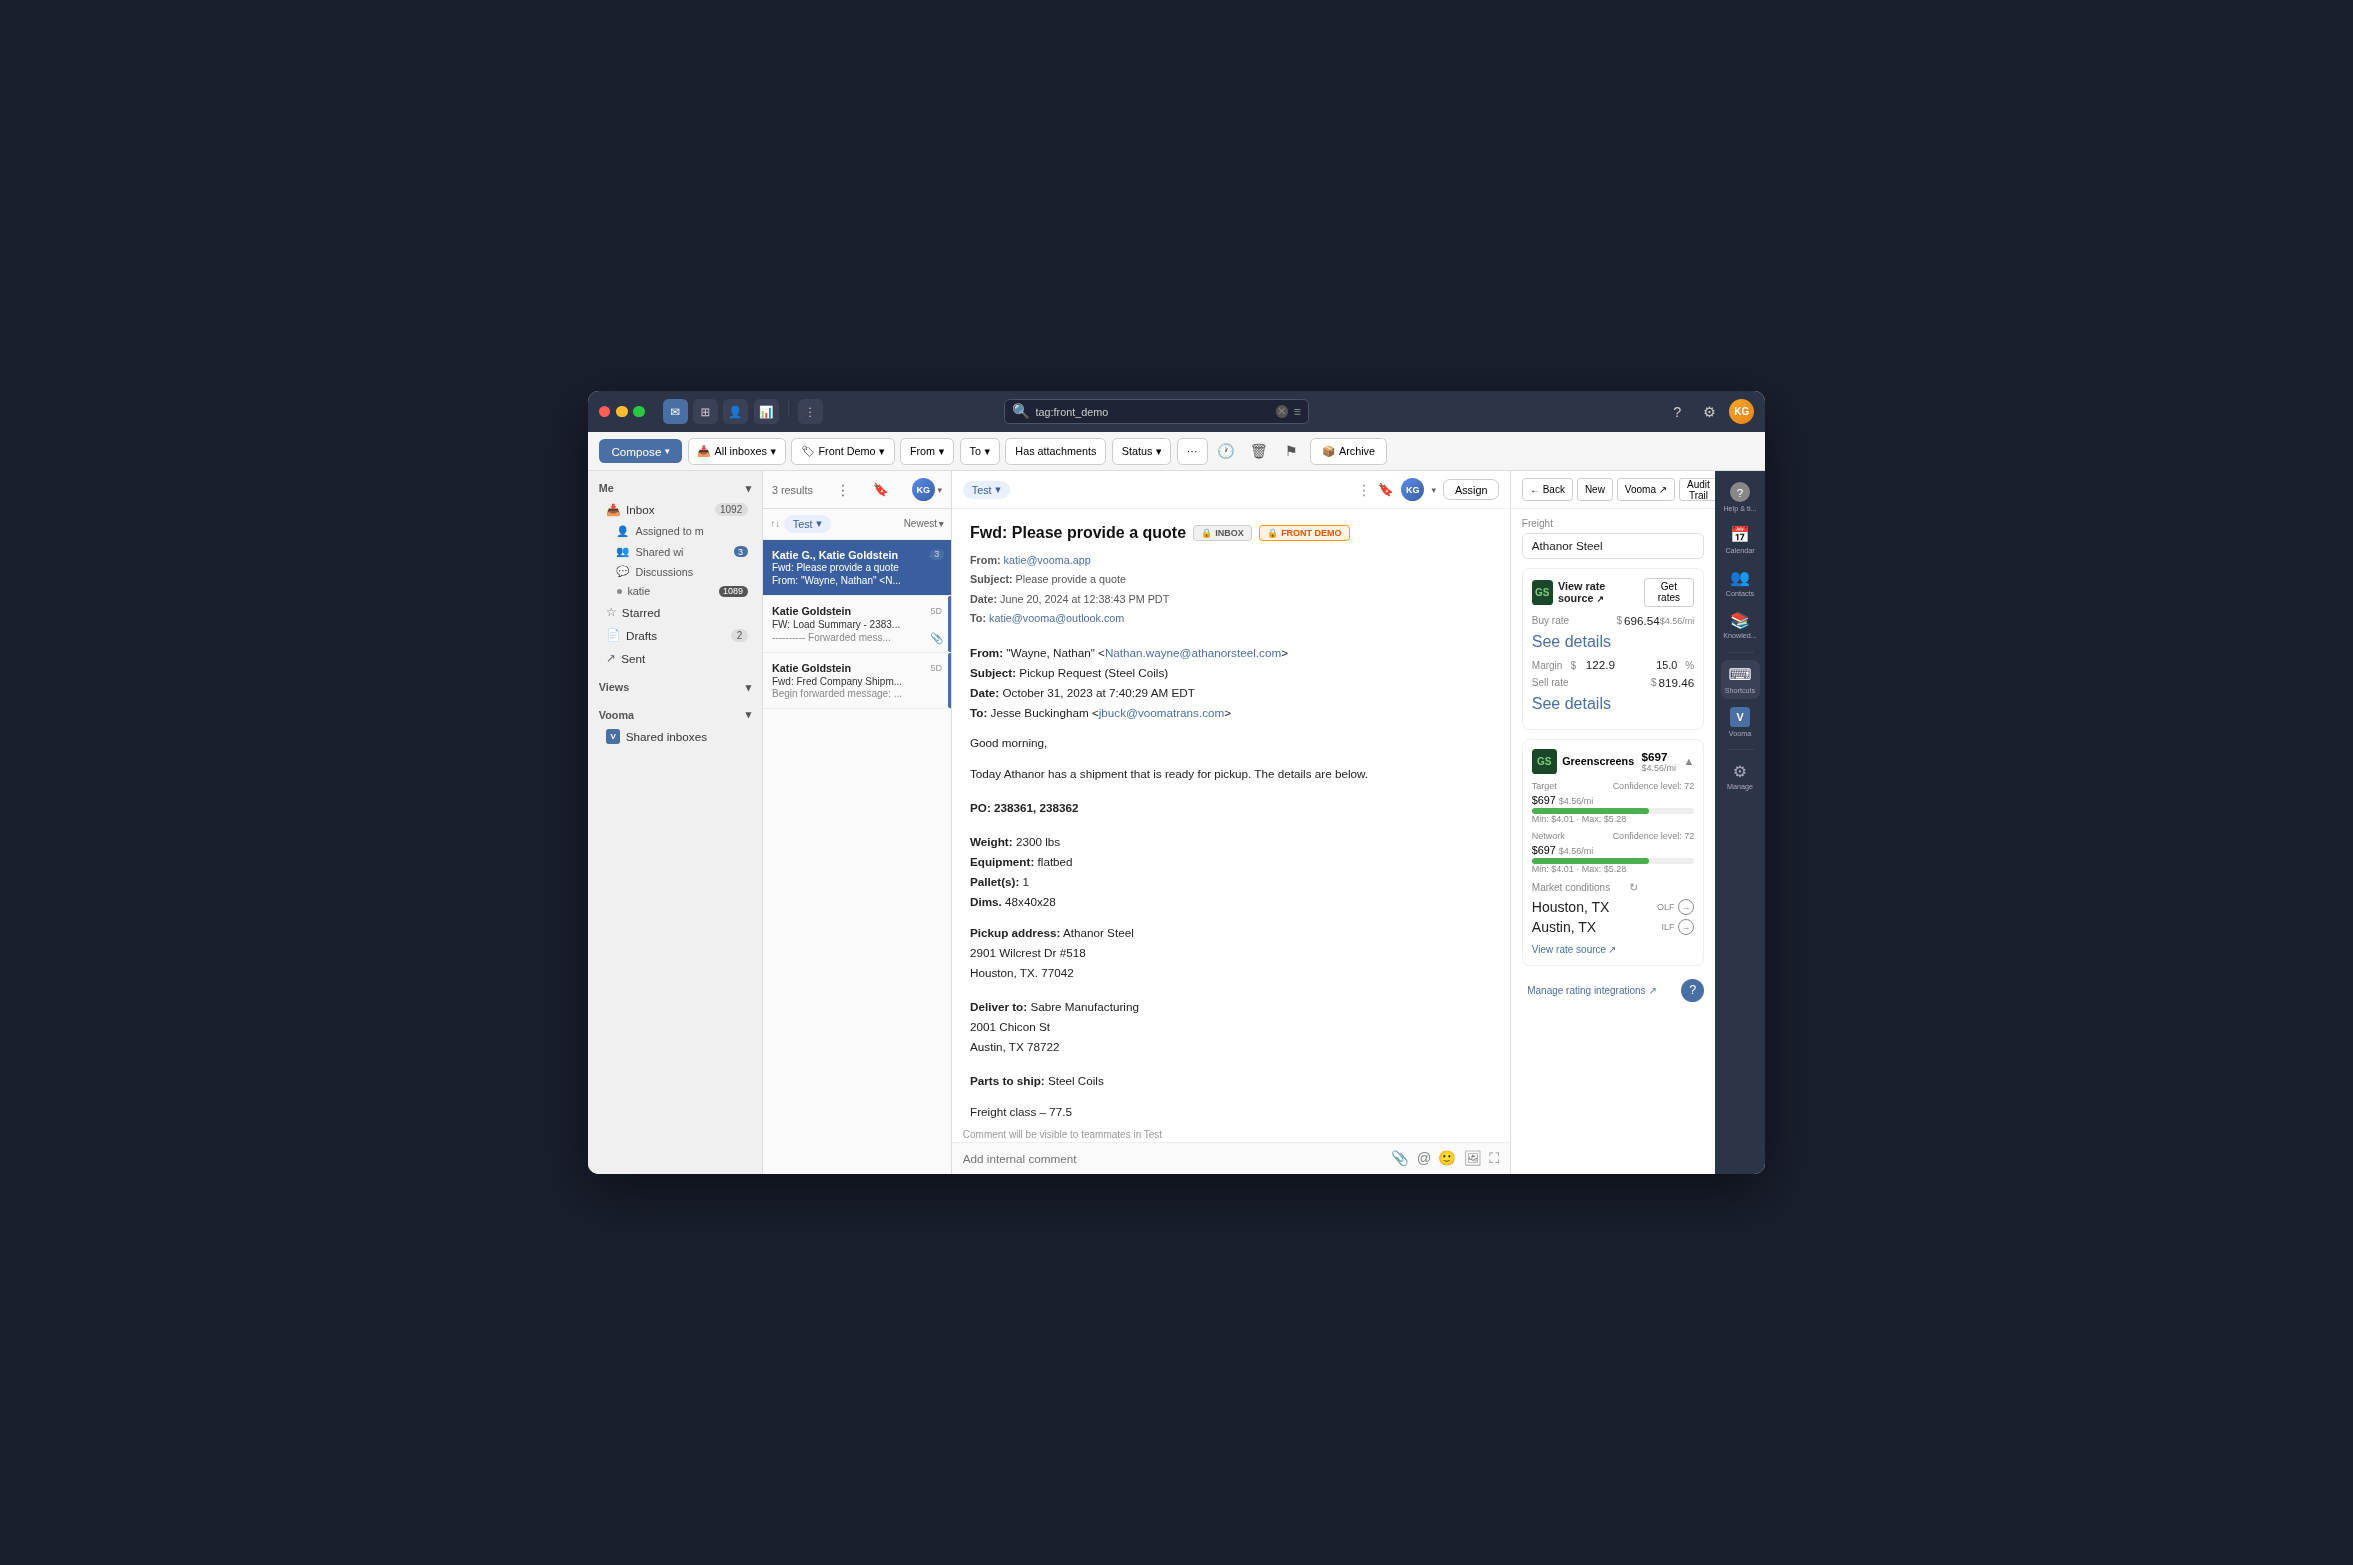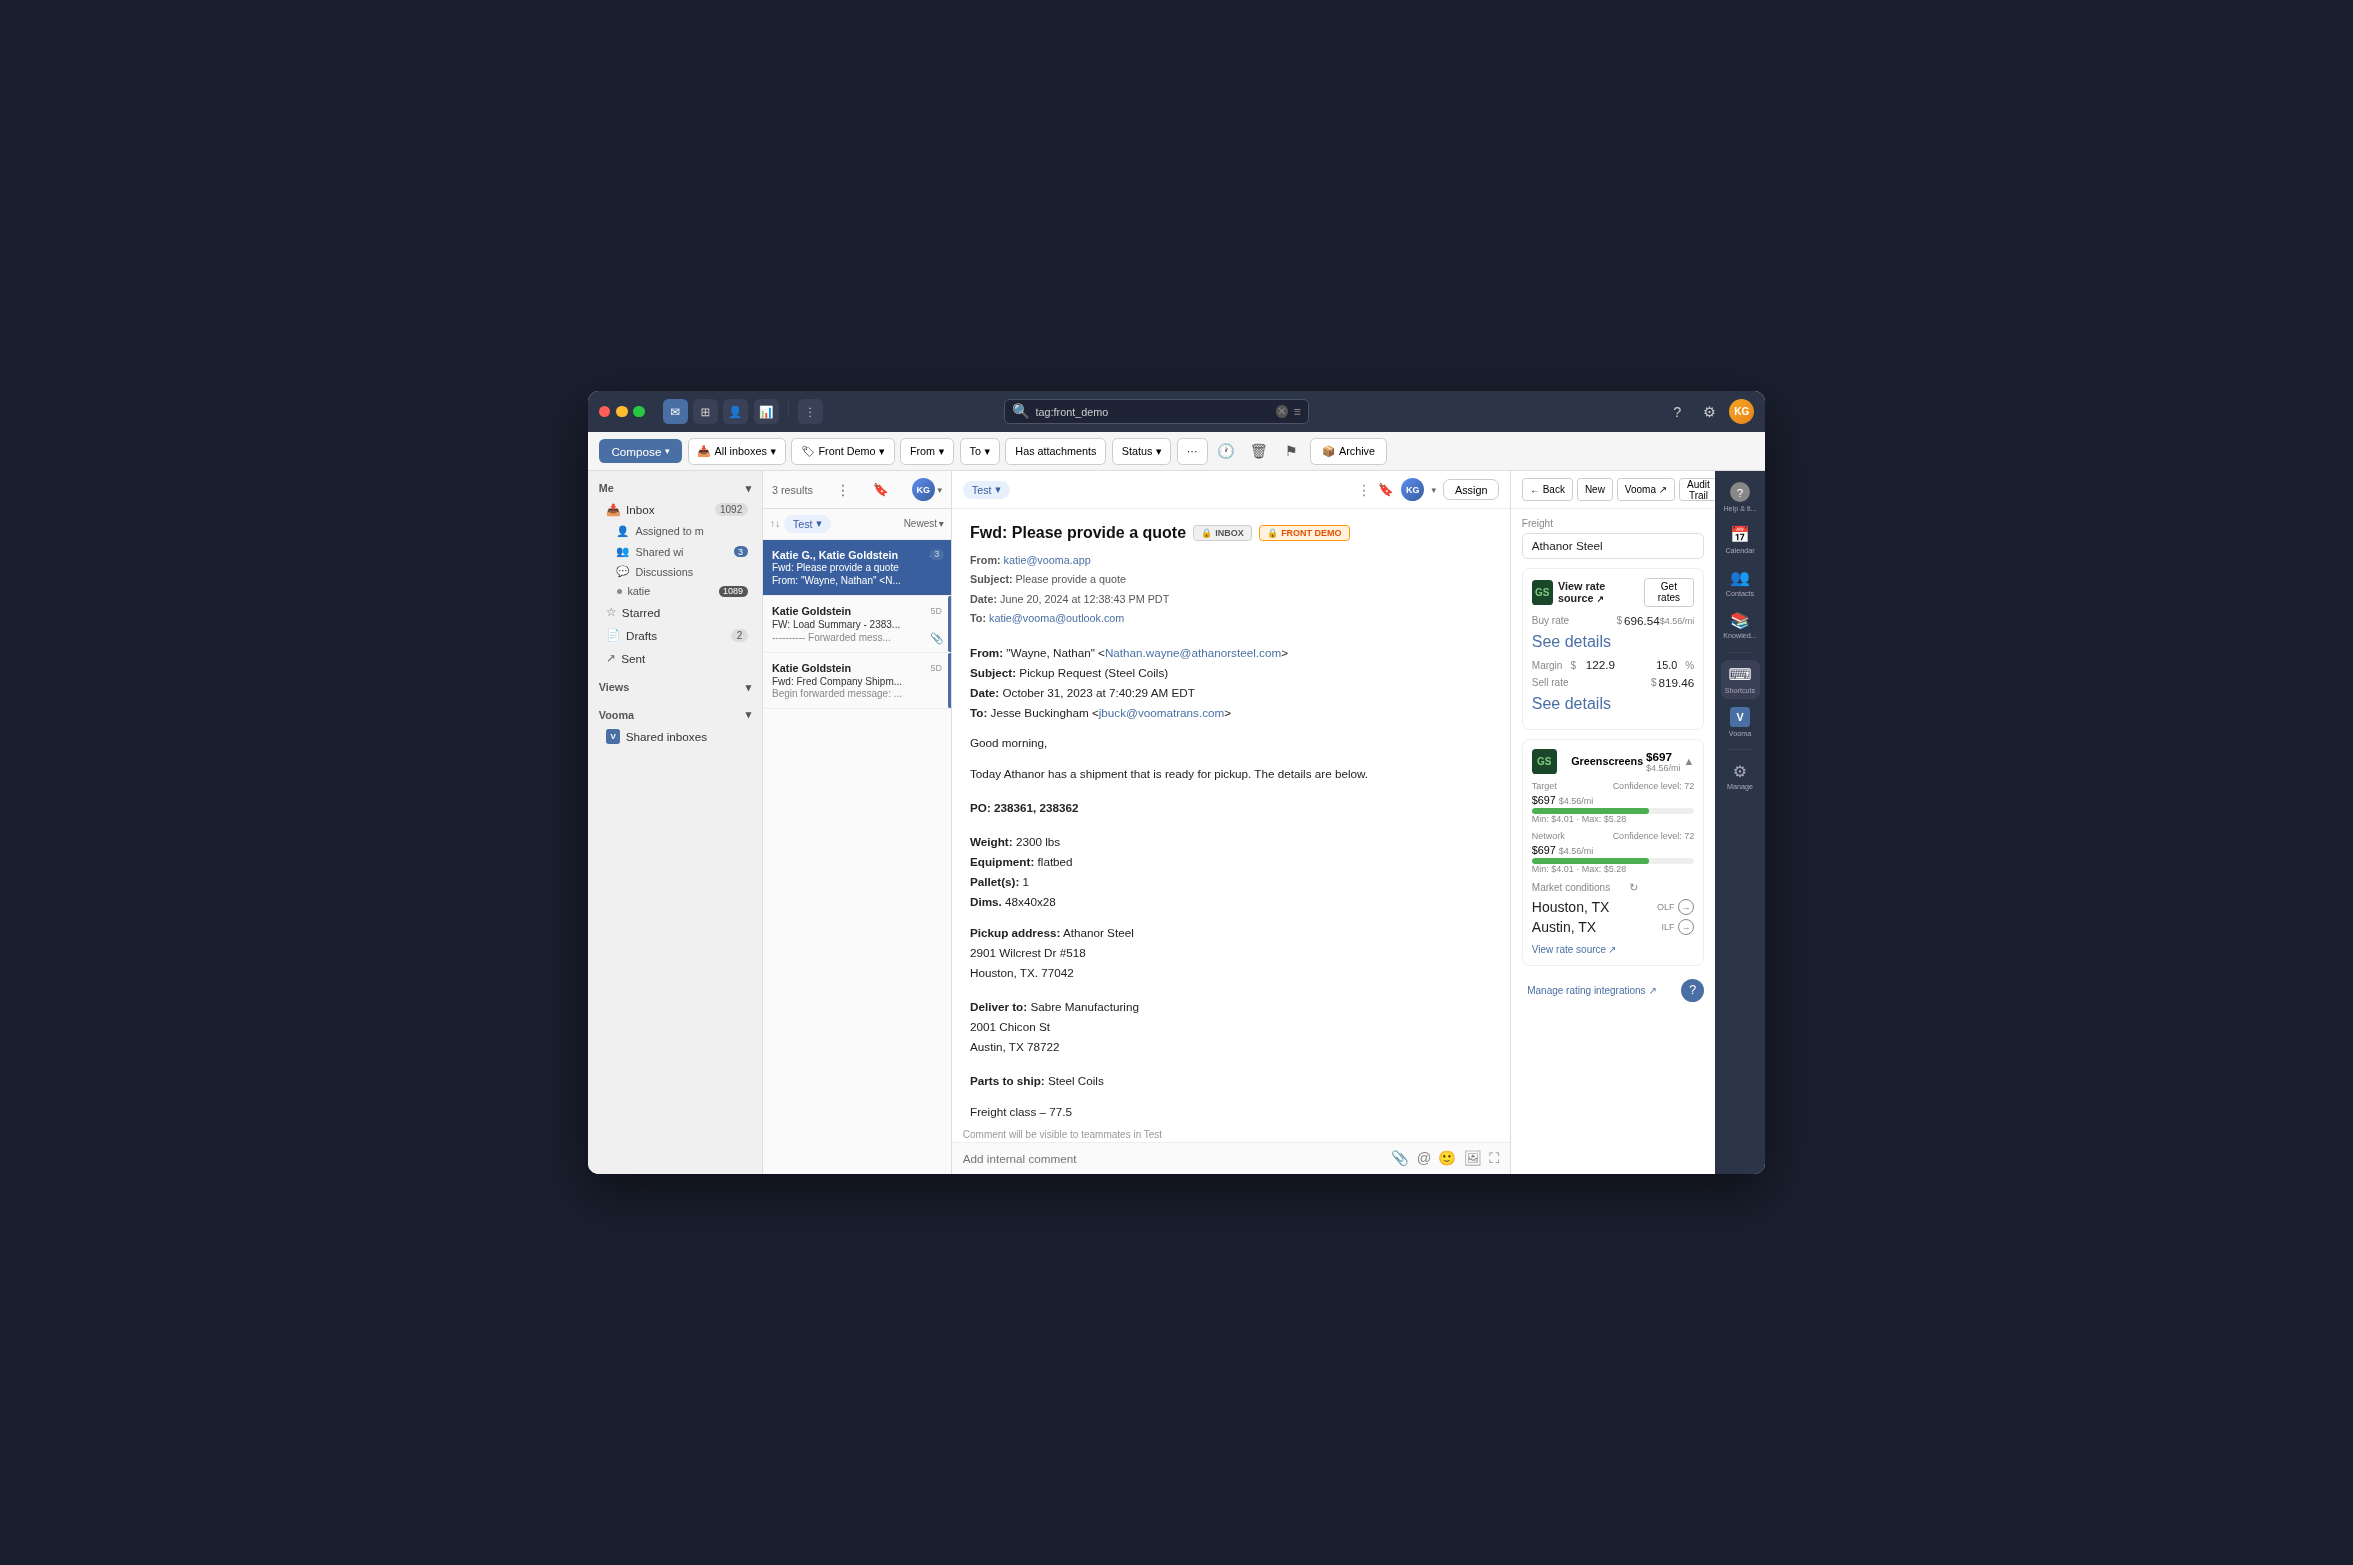--- a/index.html
+++ b/index.html
@@ -694,21 +694,21 @@
             <span class="rate-value">819.46</span>
           </div>
           <div class="see-details">See details</div>
         </div>
 
         <div class="gs-section">
           <div class="gs-section-header">
             <div class="gs-section-left">
               <div class="gs-logo">GS</div>
               <div>
-                <div style="font-size:10.8px;font-weight:600;margin-left:9px;">Greenscreens</div>
+                <div style="font-size:10.8px;font-weight:600;">Greenscreens</div>
               </div>
             </div>
             <div>
               <div class="gs-price">$697</div>
               <div class="gs-per-mi">$4.56/mi</div>
             </div>
             <span class="gs-up">▲</span>
           </div>
 
           <div class="confidence-section">

